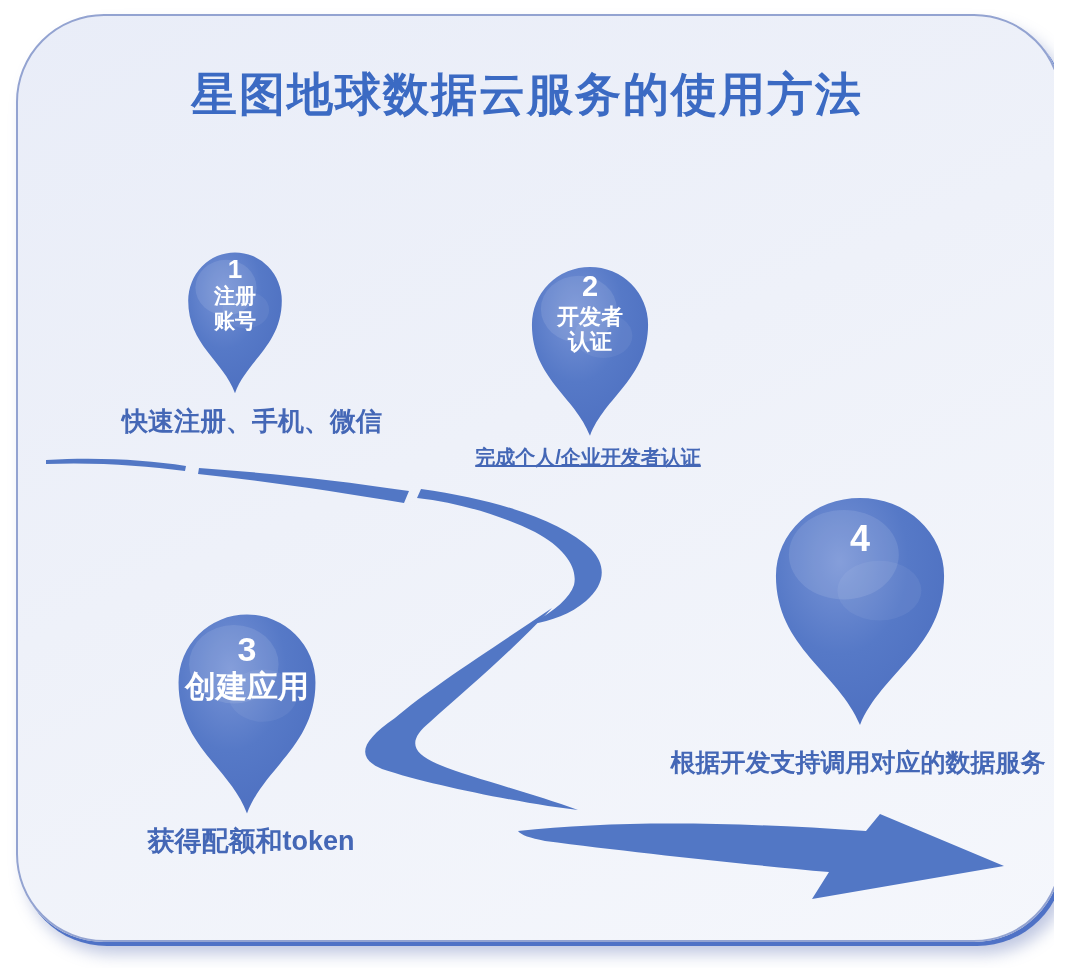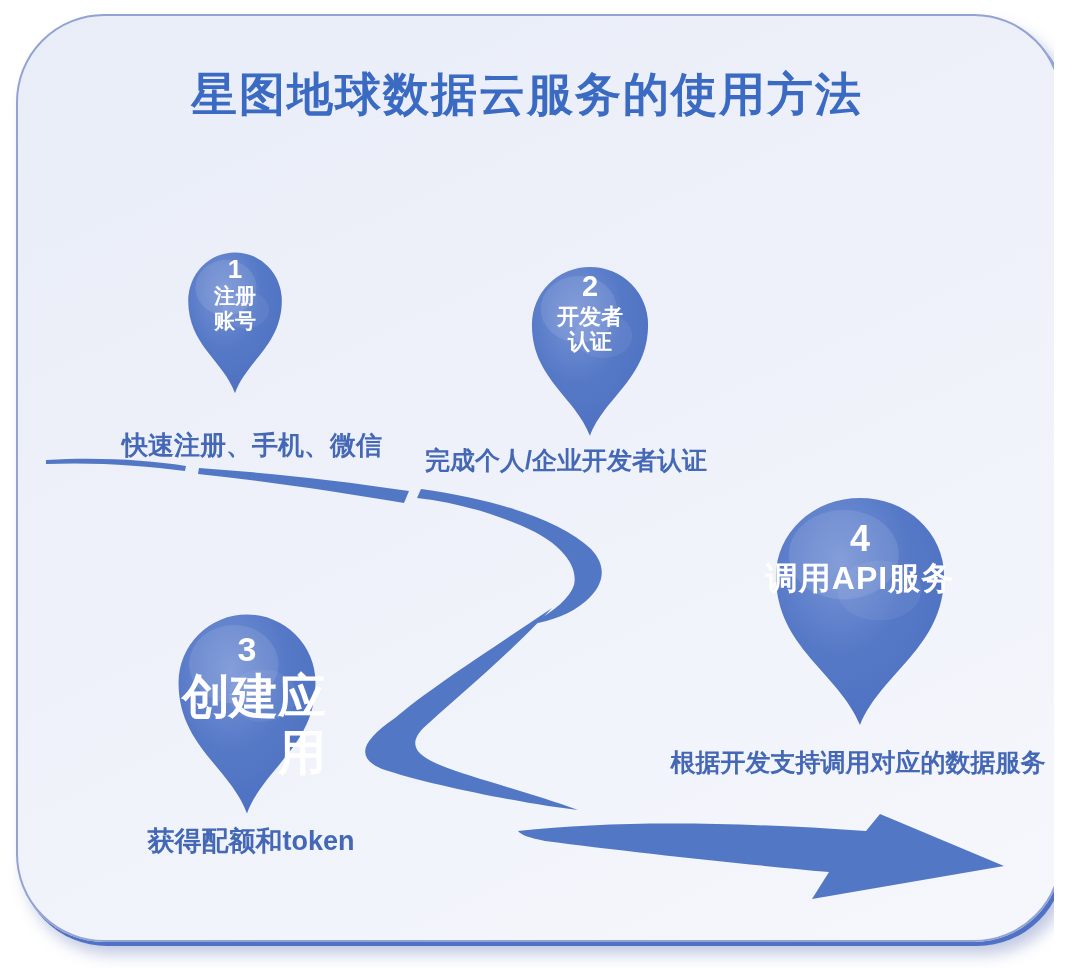--- a/index.html
+++ b/index.html
@@ -33,31 +33,31 @@
   .pin1 .pin-label{padding-top:9px;}
   .pin1 .num{font-size:26px;}
   .pin1 .line{font-size:21px;}
   .pin2{left:523px;top:258px;width:134px;height:180px;}
   .pin2 .pin-label{padding-top:12px;}
   .pin2 .num{font-size:29px;}
   .pin2 .line{font-size:22px;}
   .pin3{left:168px;top:604px;width:158px;height:212px;}
   .pin3 .pin-label{padding-top:26px;}
   .pin3 .num{font-size:34px;}
-  .pin3 .line{font-size:48px;text-align:right;}
+  .pin3 .line{font-size:31px;}
   .pin4{left:763px;top:486px;width:194px;height:242px;}
   .pin4 .pin-label{padding-top:32px;}
   .pin4 .num{font-size:36px;}
   .pin4 .line{font-size:32px;letter-spacing:1px;}
   .caption{
     position:absolute;transform:translateX(-50%);
     color:#4467b6;font-weight:700;white-space:nowrap;
   }
-  .cap1{left:252px;top:404px;font-size:26px;margin-top:24px;}
-  .cap2{left:566px;top:444px;font-size:25px;}
+  .cap1{left:252px;top:404px;font-size:26px;}
+  .cap2{left:588px;top:444px;font-size:20px;text-decoration:underline;}
   .cap3{left:251px;top:823px;font-size:27px;}
   .cap4{left:858px;top:746px;font-size:25px;}
 </style>
 </head>
 <body>
 
 <div class="stage">
 
   <div class="card"></div>
 
@@ -125,21 +125,20 @@
   </div>
 
   <div class="pin pin4">
     <svg class="pinshape" viewBox="0 0 120 162" preserveAspectRatio="none">
       <path d="M60 160 C47 125 8 108 8 60 A52 52 0 1 1 112 60 C112 108 73 125 60 160 Z" fill="url(#pinGrad)"></path>
       <ellipse cx="50" cy="46" rx="34" ry="30" fill="rgba(255,255,255,0.10)"></ellipse>
       <ellipse cx="72" cy="70" rx="26" ry="20" fill="rgba(255,255,255,0.06)"></ellipse>
     </svg>
     <div class="pin-label">
       <div class="num">4</div>
-      <div class="line">调用API服务</div>
     </div>
   </div>
 
   <div class="caption cap1">快速注册、手机、微信</div>
   <div class="caption cap2">完成个人/企业开发者认证</div>
   <div class="caption cap3">获得配额和token</div>
   <div class="caption cap4">根据开发支持调用对应的数据服务</div>
 
 </div>
 

